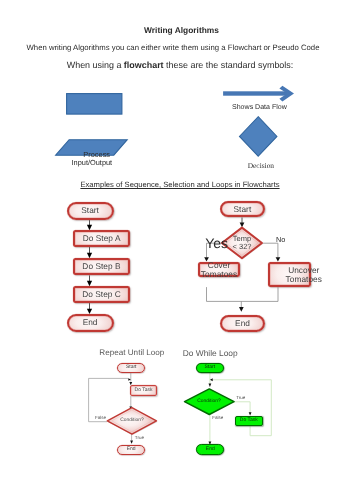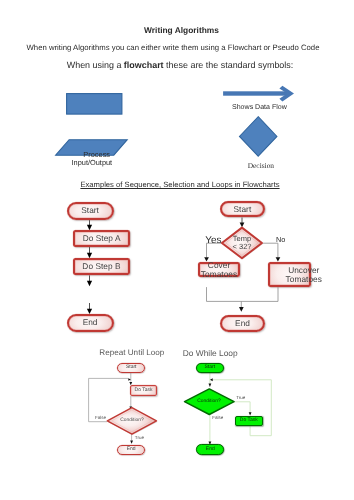--- a/index.html
+++ b/index.html
@@ -79,20 +79,21 @@
       <polygon points="86.9,224.8 92.1,224.8 89.5,230.2"></polygon>
       <polygon points="86.9,252.8 92.1,252.8 89.5,258.2"></polygon>
       <polygon points="86.9,280.8 92.1,280.8 89.5,286.2"></polygon>
       <polygon points="86.9,308.7 92.1,308.7 89.5,314.1"></polygon>
     </g>
   </svg>
 
   <div class="fn red cap" style="left:66.6px;top:201.9px;width:47px;height:18.1px;">Start</div>
   <div class="fn red rect" style="left:61.4px;top:230.3px;width:56.4px;height:16.6px;">Do Step A</div>
   <div class="fn red rect" style="left:61.3px;top:258.3px;width:56.4px;height:17px;">Do Step B</div>
+  <div class="fn red rect" style="left:61.3px;top:286.2px;width:56.4px;height:16.8px;">Do Step C</div>
   <div class="fn red cap" style="left:66.6px;top:314.1px;width:47px;height:17.7px;">End</div>
 
   <svg id="sel-conn" width="354" height="500">
     <g stroke="#262626" stroke-width="0.8" fill="none">
       <line x1="242" y1="217.4" x2="242" y2="223"></line>
     </g>
     <g stroke="#8a8a8a" stroke-width="0.8" fill="none">
       <path d="M221.5,243.2 L206.5,243.2 L206.5,257.5"></path>
       <path d="M262.6,243.2 L277.9,243.2 L277.9,257.5"></path>
       <path d="M206.5,287.1 L206.5,301.4 L278,301.4 L278,287.2"></path>
@@ -118,21 +119,21 @@
         <stop offset="100%" stop-color="#DEA8A5"></stop>
       </radialGradient>
     </defs>
     <polygon points="242.8,228.6 262.9,243.9 242.8,259.2 222.7,243.9" fill="#9a8f8f" opacity="0.32"></polygon>
     <polygon points="241.95,227.6 262.0,242.95 241.95,258.3 221.9,242.95" fill="url(#redgrad)" stroke="#C03934" stroke-width="2.0" stroke-linejoin="round"></polygon>
     <polygon points="241.95,230.5 258.2,242.95 241.95,255.4 225.7,242.95" fill="none" stroke="#EFA9A5" stroke-width="0.7" stroke-linejoin="round" opacity="0.7"></polygon>
 
   </svg>
   <div class="txt" style="left:222px;width:40px;top:235.2px;text-align:center;font-size:7.5px;line-height:7.4px;color:#3f3f3f;white-space:normal;"><span>Temp</span><br><span>&lt; 32?</span></div>
 
-  <div class="txt" style="left:205.2px;top:236.0px;font-size:10px;">Yes</div>
+  <div class="txt" style="left:205.2px;top:236.0px;font-size:14px;">Yes</div>
   <div class="txt" style="left:276px;top:236.0px;font-size:7.3px;">No</div>
 
   <div class="fn red rect" style="left:185.6px;top:262.4px;width:42.9px;height:15px;flex-direction:column;">
       <span>Cover</span>
       <span>Tomatoes</span>
     </div>
   <div class="fn red rect" style="left:256.2px;top:262.3px;width:43.2px;height:24.9px;flex-direction:column;padding-left:28px;">
       <span>Uncover</span>
       <span>Tomatoes</span>
     </div>

